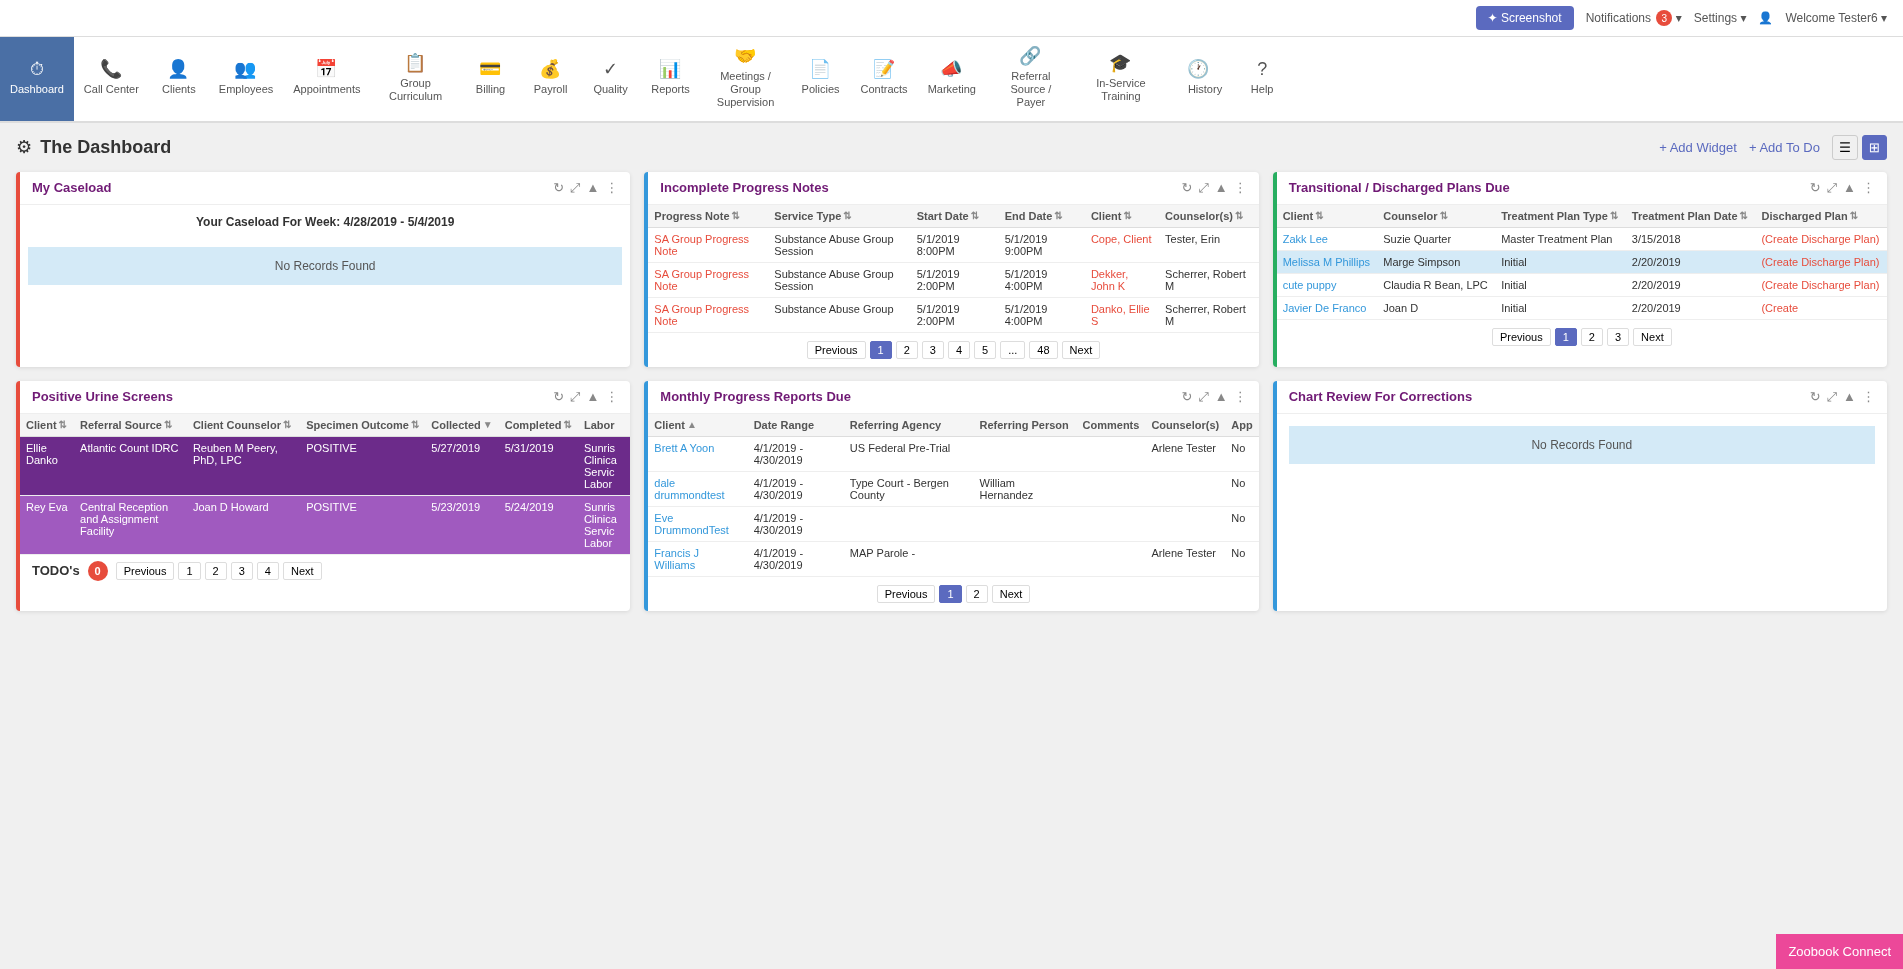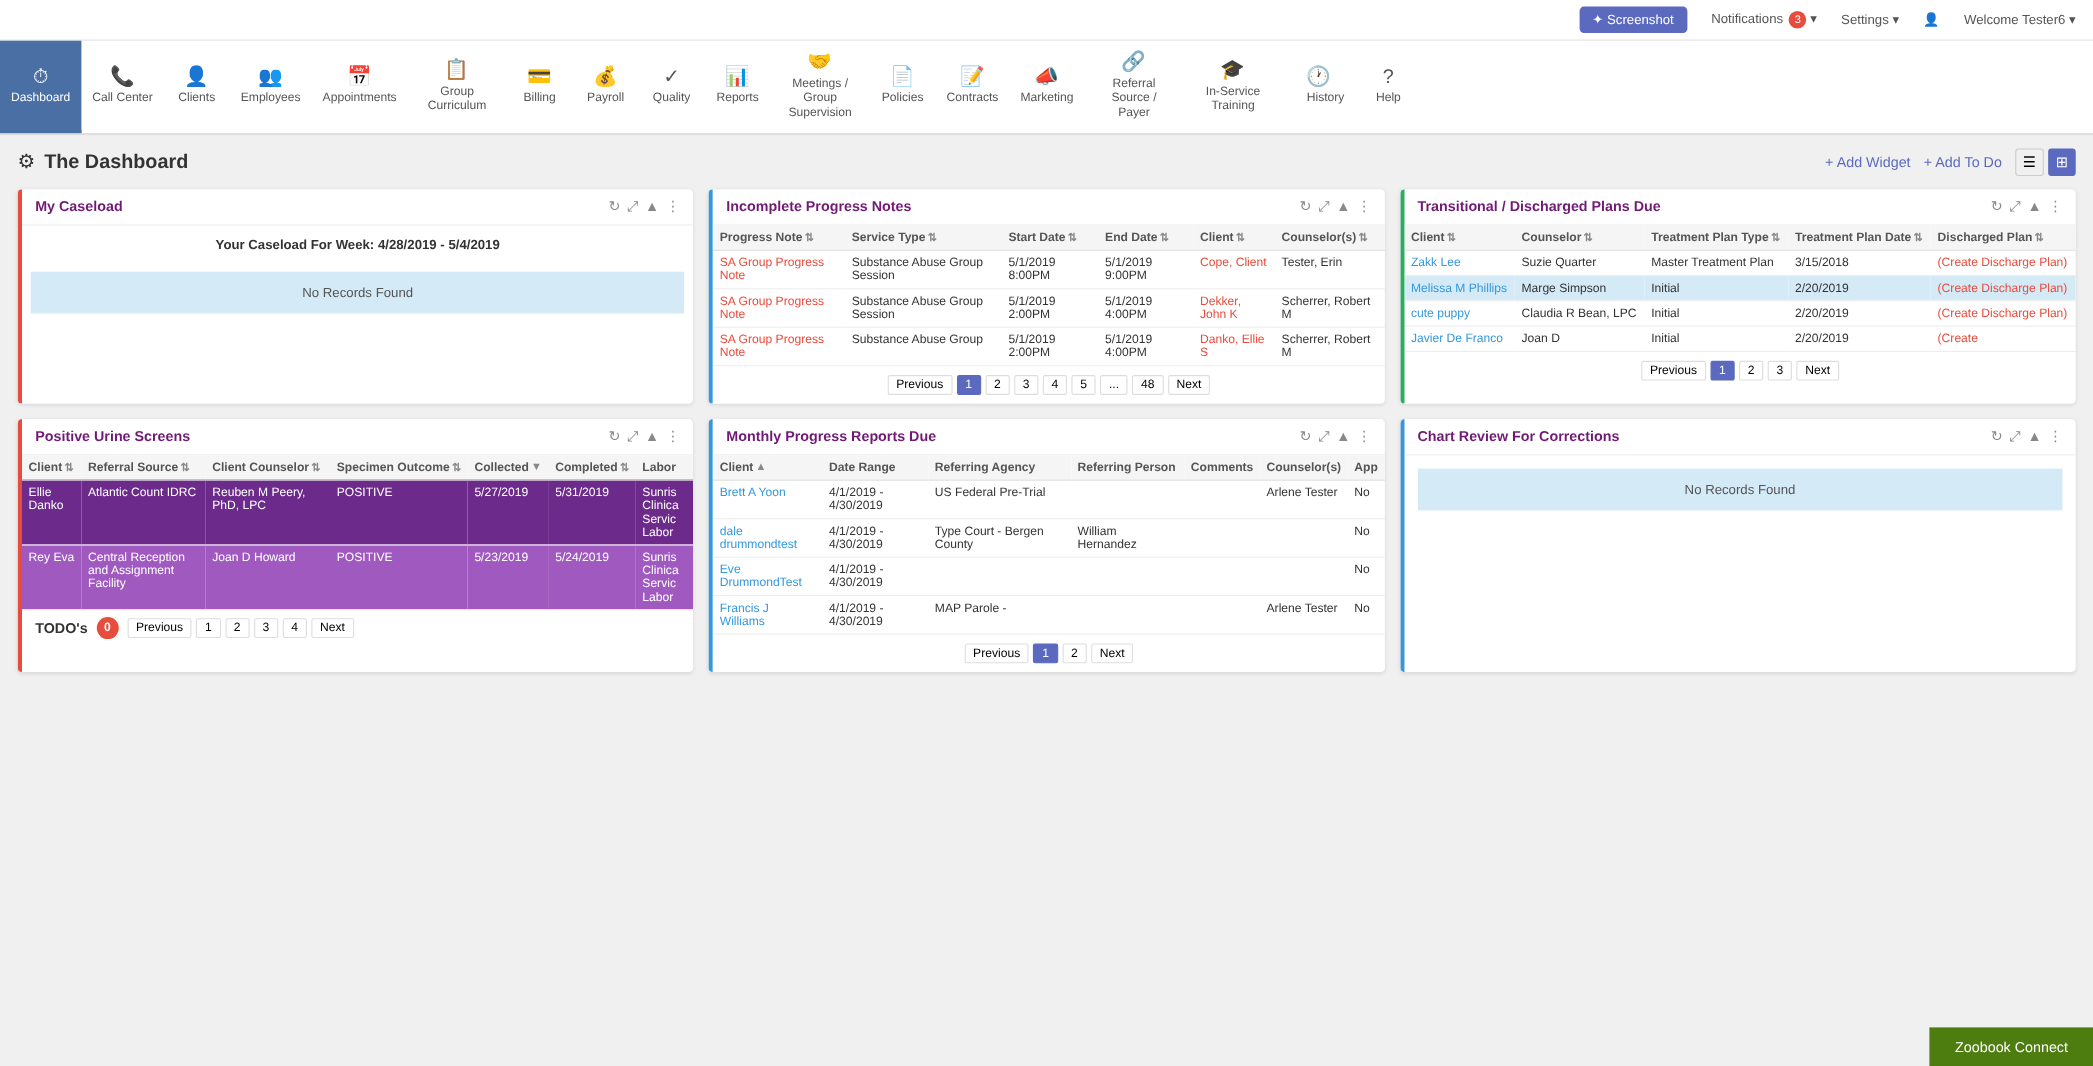--- a/index.html
+++ b/index.html
@@ -6,21 +6,21 @@
     body { font-family: Arial, sans-serif; font-size: 12px; background: #f0f0f0; color: #333; overflow-x: hidden; }
 
     
     .top-bar {
       background: #fff;
       display: flex;
       align-items: center;
       justify-content: flex-end;
       padding: 6px 16px;
       border-bottom: 1px solid #ddd;
-      gap: 22px;
+      gap: 12px;
     }
     .screenshot-btn {
       background: #5b6abf;
       color: #fff;
       border: none;
       border-radius: 4px;
       padding: 5px 12px;
       font-size: 12px;
       cursor: pointer;
       display: flex; align-items: center; gap: 4px;
@@ -134,21 +134,21 @@
       text-align: center; padding: 10px; font-size: 12px; color: #333; font-weight: bold;
     }
 
     
     .red-link { color: #e74c3c; cursor: pointer; }
     .blue-link { color: #3498db; cursor: pointer; }
 
     
     .zoobook-connect-btn {
       position: fixed; bottom: 0; right: 0;
-      background: #4d7c0f; color: #fff; padding: 10px 23px;
+      background: #ec4899; color: #fff; padding: 10px 12px;
       font-size: 13px; cursor: pointer; border: none;
     }
 
     
     .todo-row {
       display: flex; align-items: center; gap: 8px;
       padding: 6px 12px; font-size: 13px; font-weight: bold;
     }
     .todo-badge {
       background: #e74c3c; color: #fff; border-radius: 50%;

